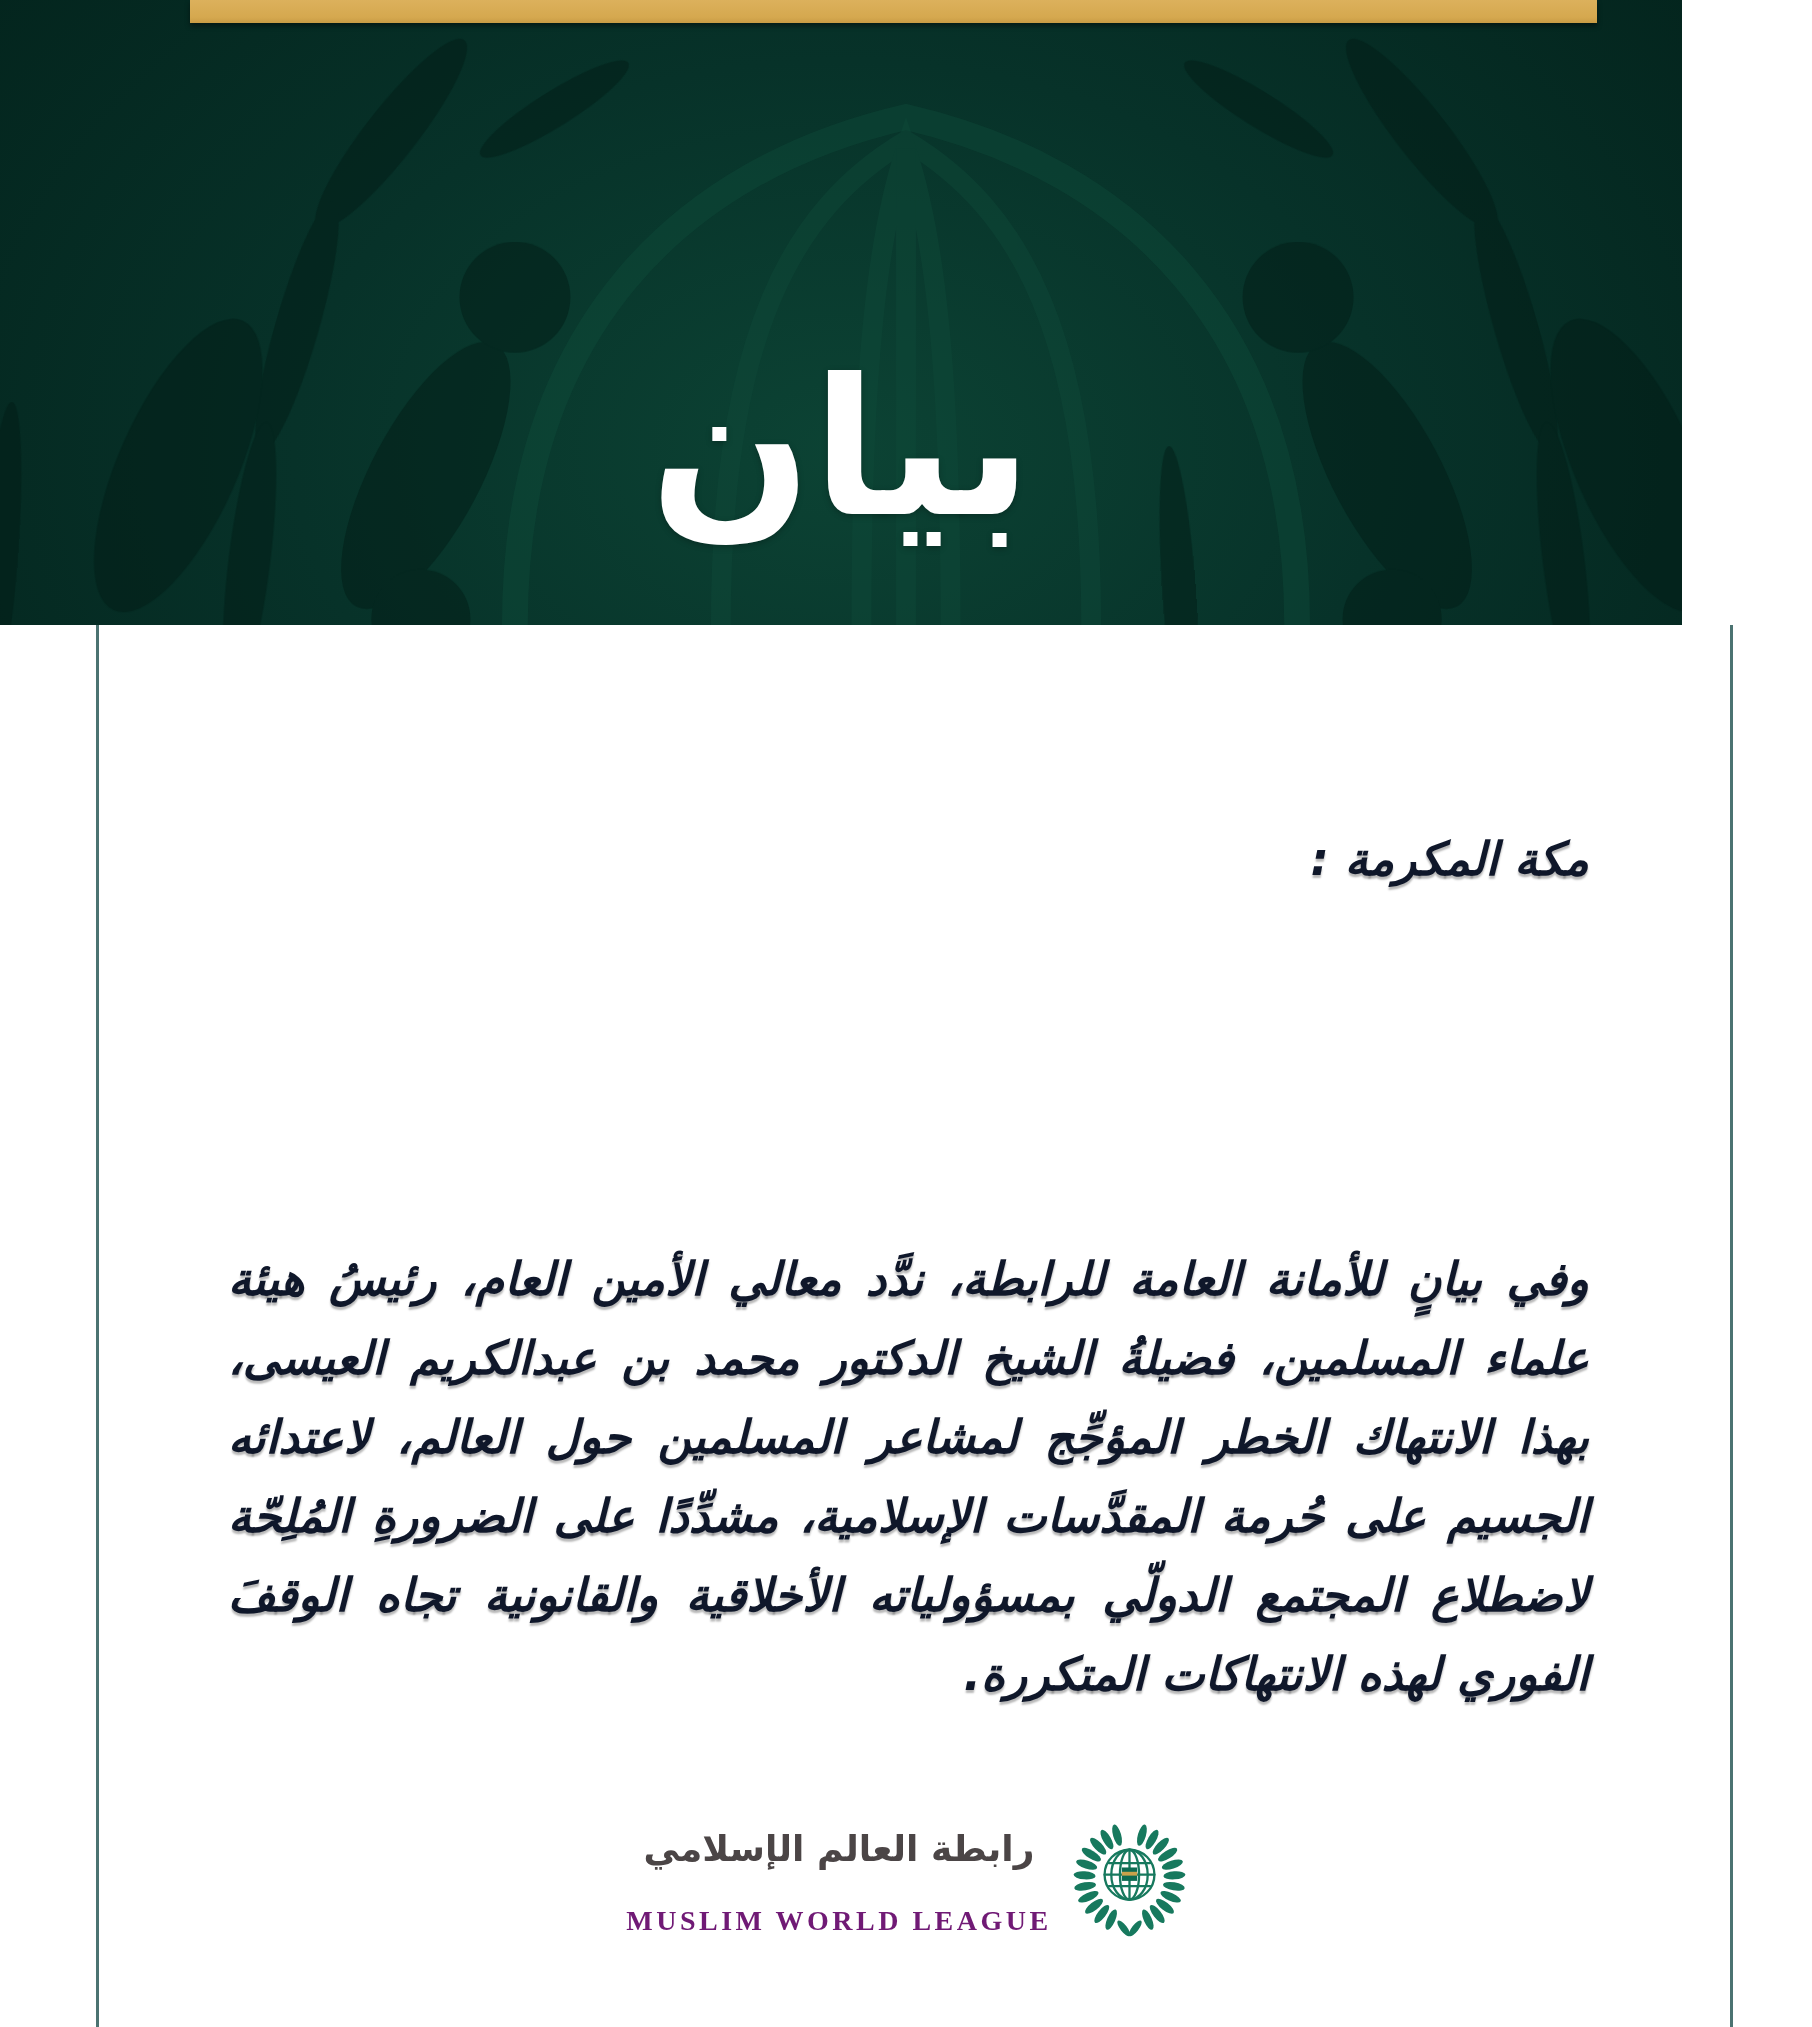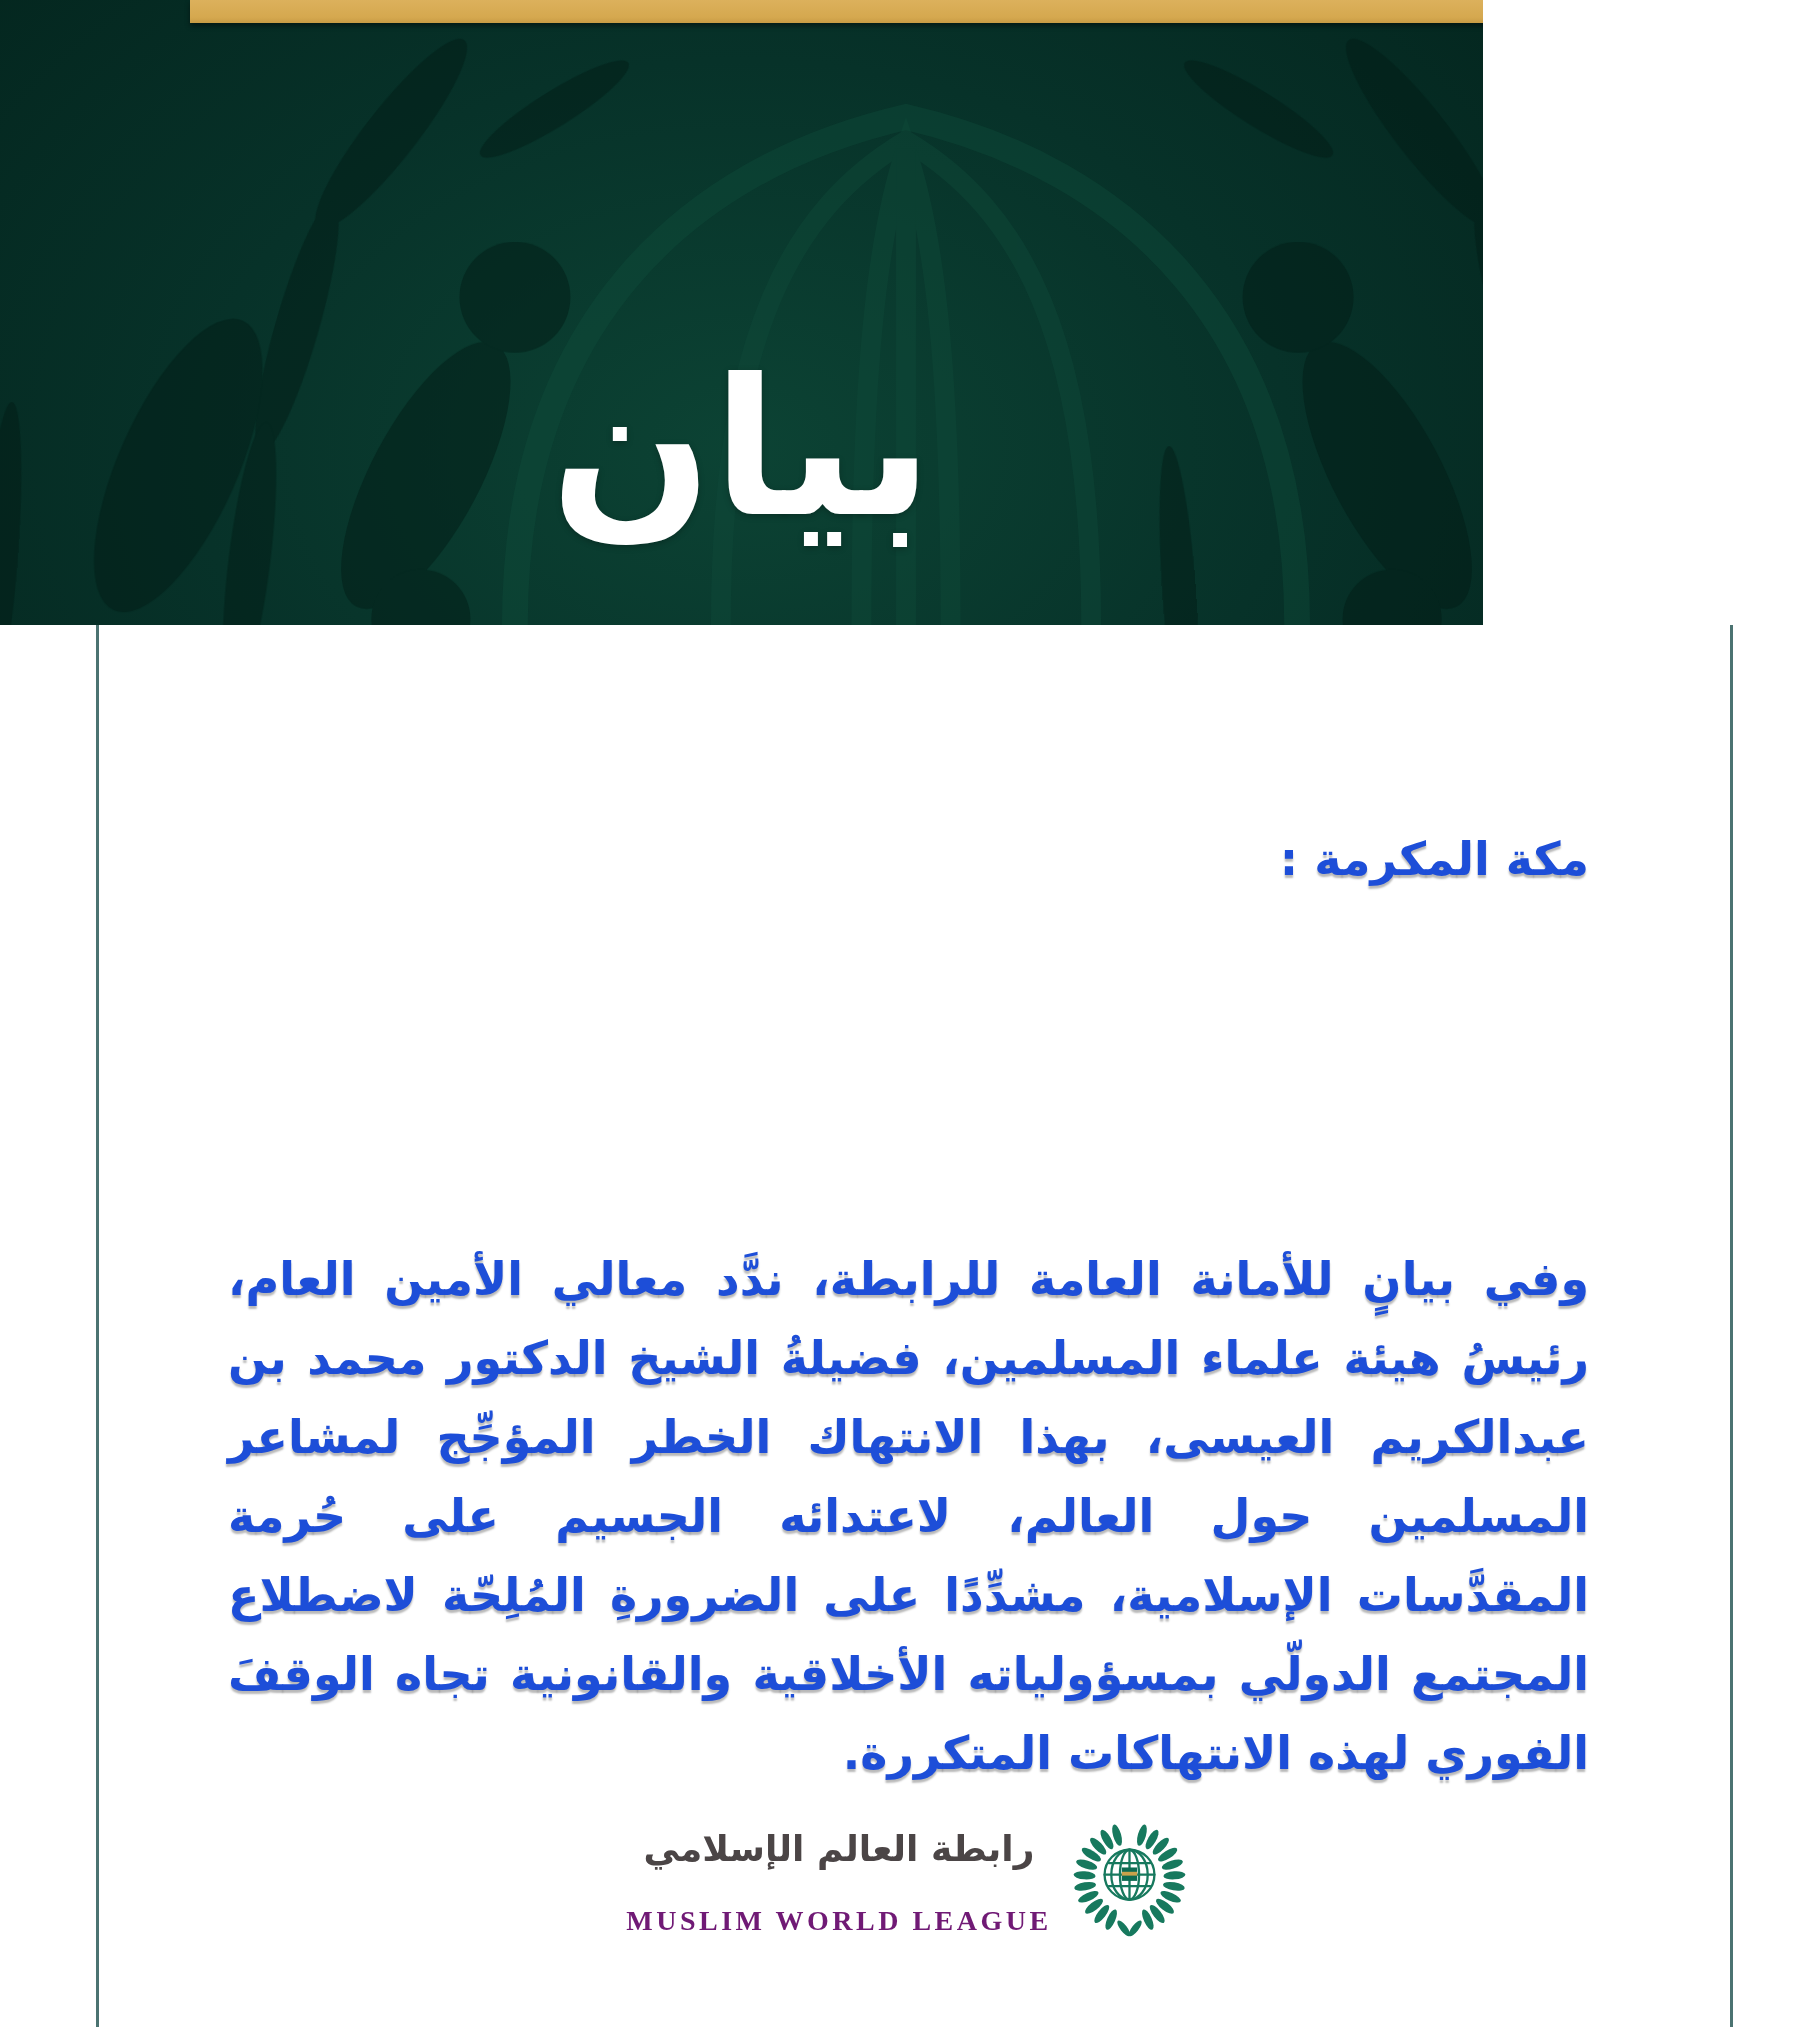--- a/index.html
+++ b/index.html
@@ -7,21 +7,21 @@
     position:relative;
     width:1813px;height:2028px;
     margin:0 auto;
     background:#ffffff;
     overflow:hidden;
     font-family:"DejaVu Sans", sans-serif;
   }
 
   
   .header{
-    position:absolute;left:0;top:0;width:1483px;height:625px;
+    position:absolute;left:0;top:0;width:1682px;height:625px;
     background:
       radial-gradient(1139px 812px at 50% 72%, #0c4334 0%, #073229 48%, #03231c 100%);
     overflow:hidden;
   }
   .header-deco{position:absolute;left:0;top:0;}
   .gold-bar{
     position:absolute;left:190px;top:0;width:1407px;height:23px;
     background:linear-gradient(180deg,#dcb15c 0%,#d5a84f 75%,#c89c45 100%);
     box-shadow:0 3px 5px rgba(0,0,0,.45);
     z-index:3;
@@ -42,24 +42,25 @@
     background:#4b7371;
   }
   .side-line.left{left:96px;}
   .side-line.right{left:1730px;}
 
   
   .doc-text{
     position:absolute;
     right:224px;width:1361px;
     direction:rtl;
-    color:#1d4ed8;
+    color:#0f172a;
     font-weight:bold;
     font-size:46px;line-height:79px;
     text-shadow:0 3px 2px rgba(0,0,0,.28);
+    font-style:italic;
   }
   .location-heading{top:820px;text-align:right;}
   .para{text-align:justify;text-align-last:right;}
   .para-1{top:943px;}
   .para-2{top:1240px;}
 
   
   .logo{
     position:absolute;left:0;right:0;top:1818px;
     display:flex;justify-content:center;align-items:center;

